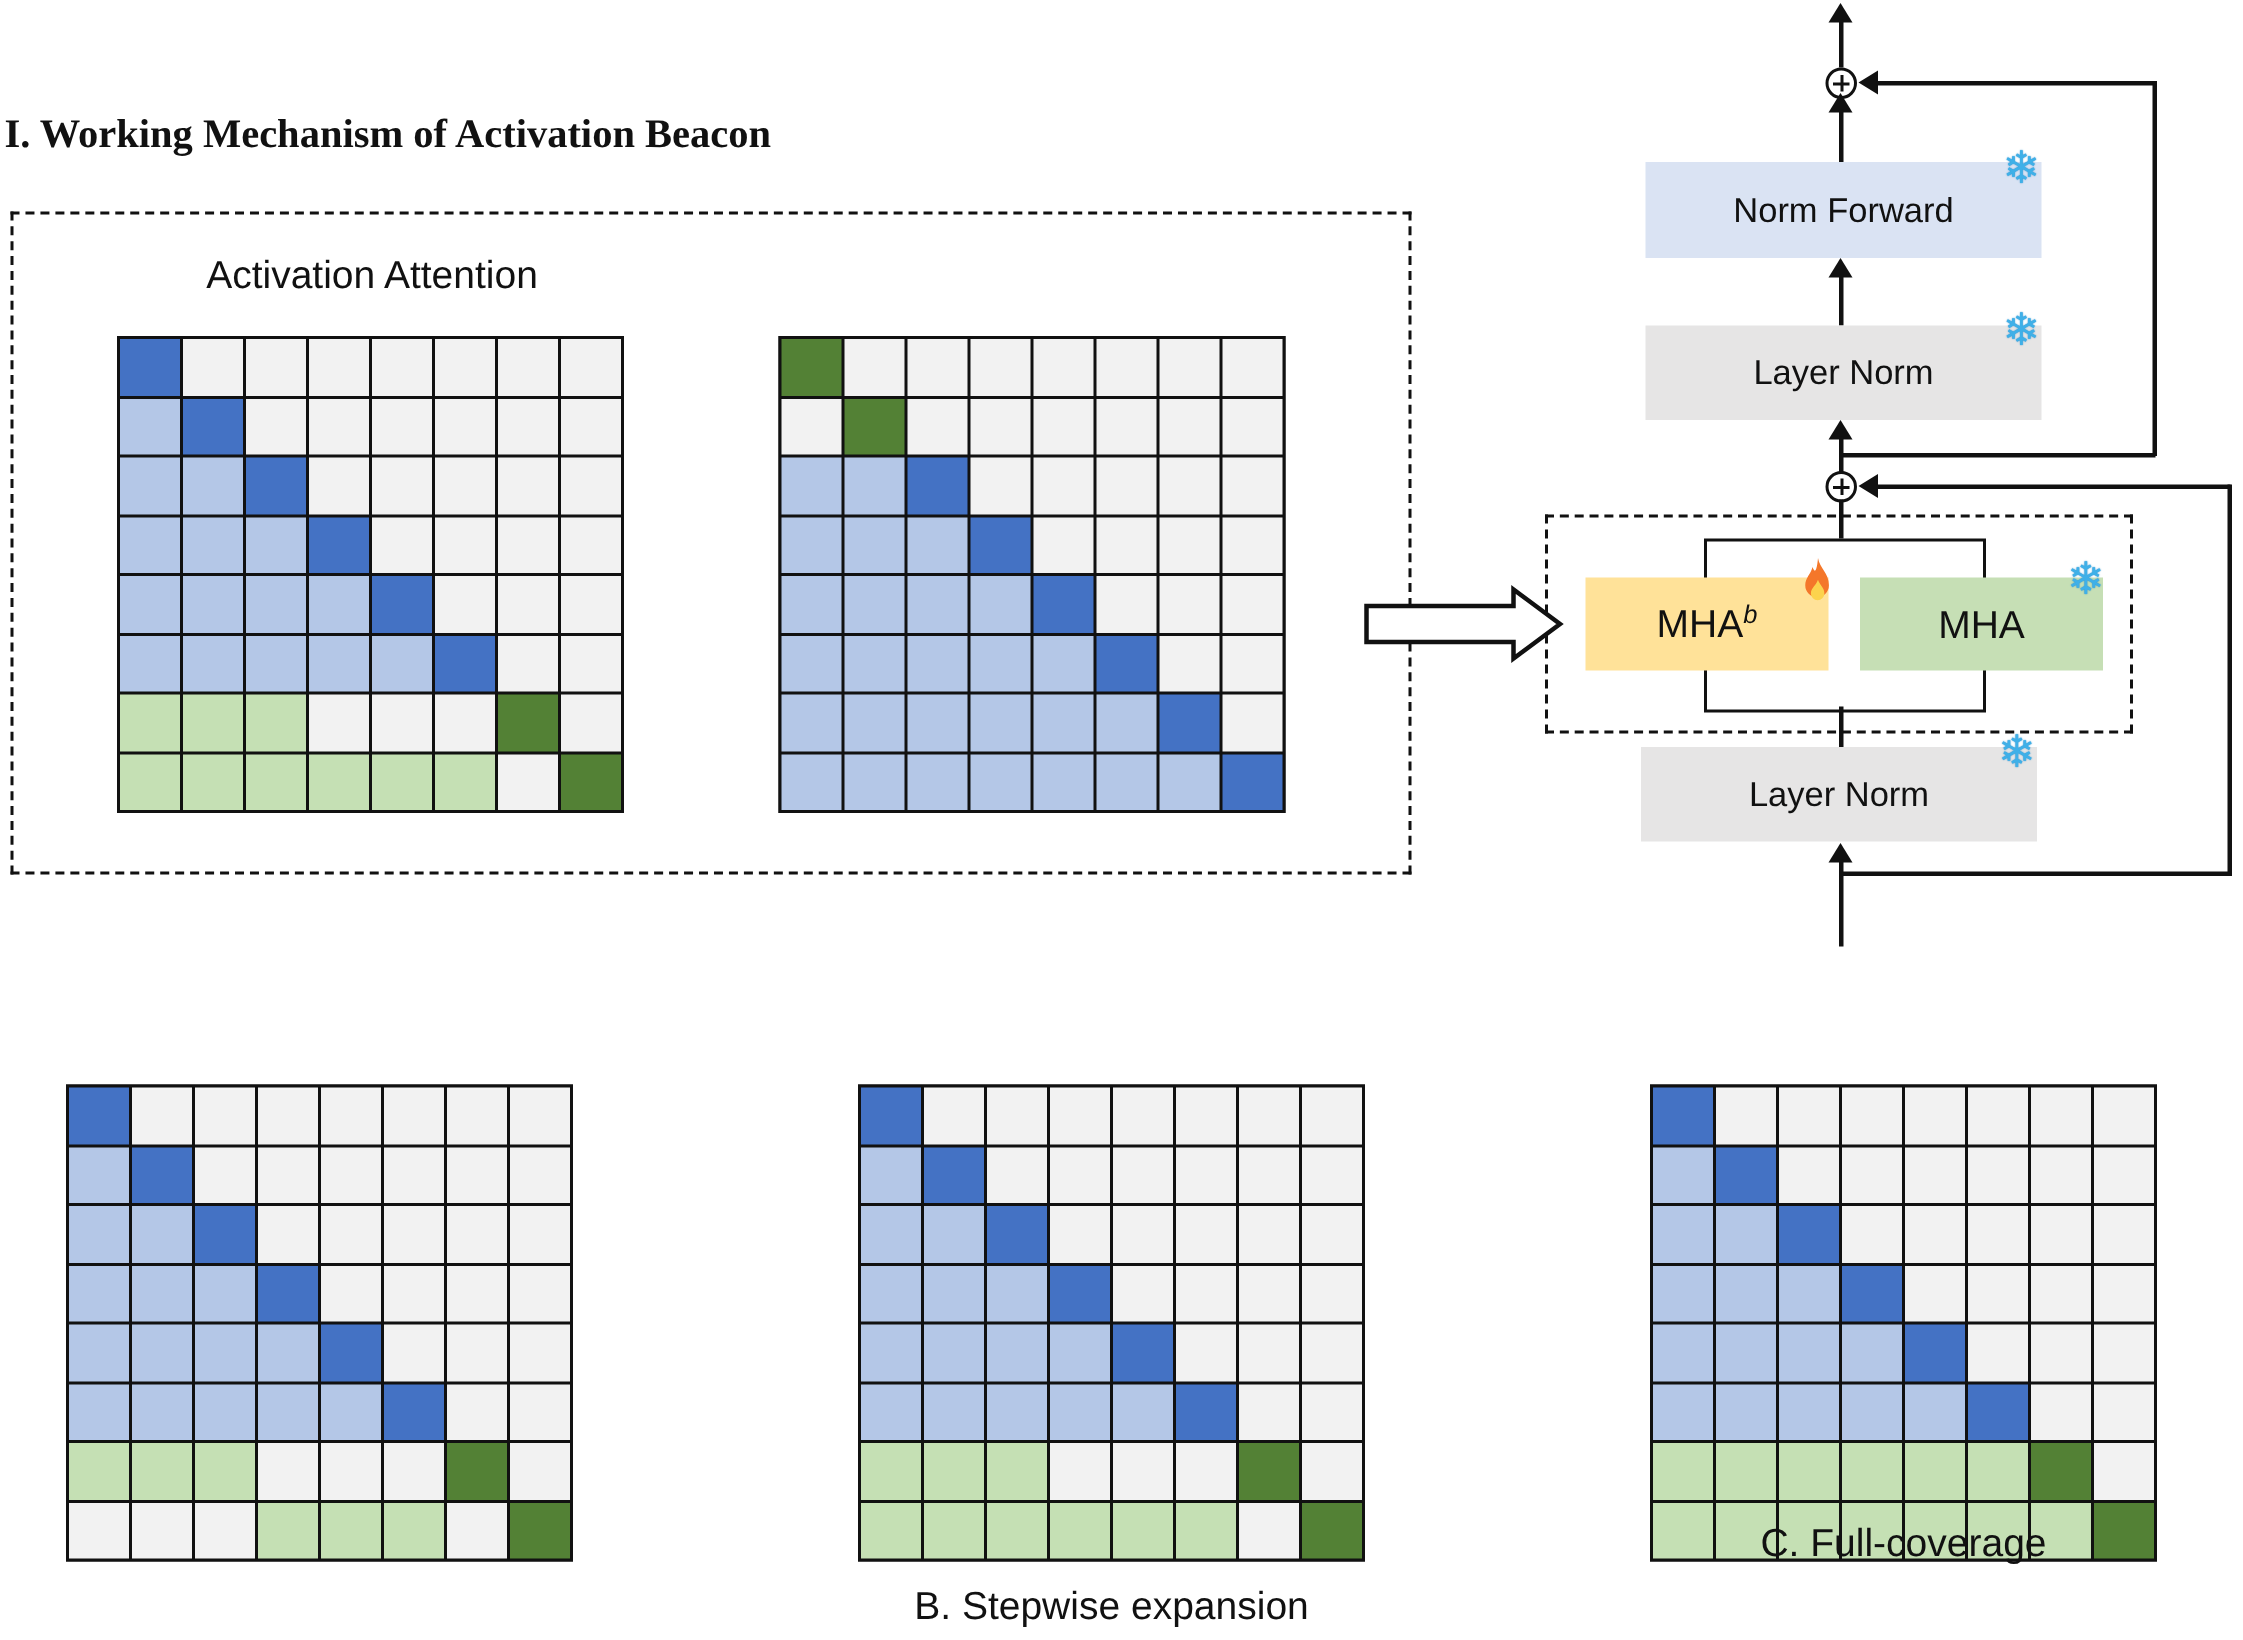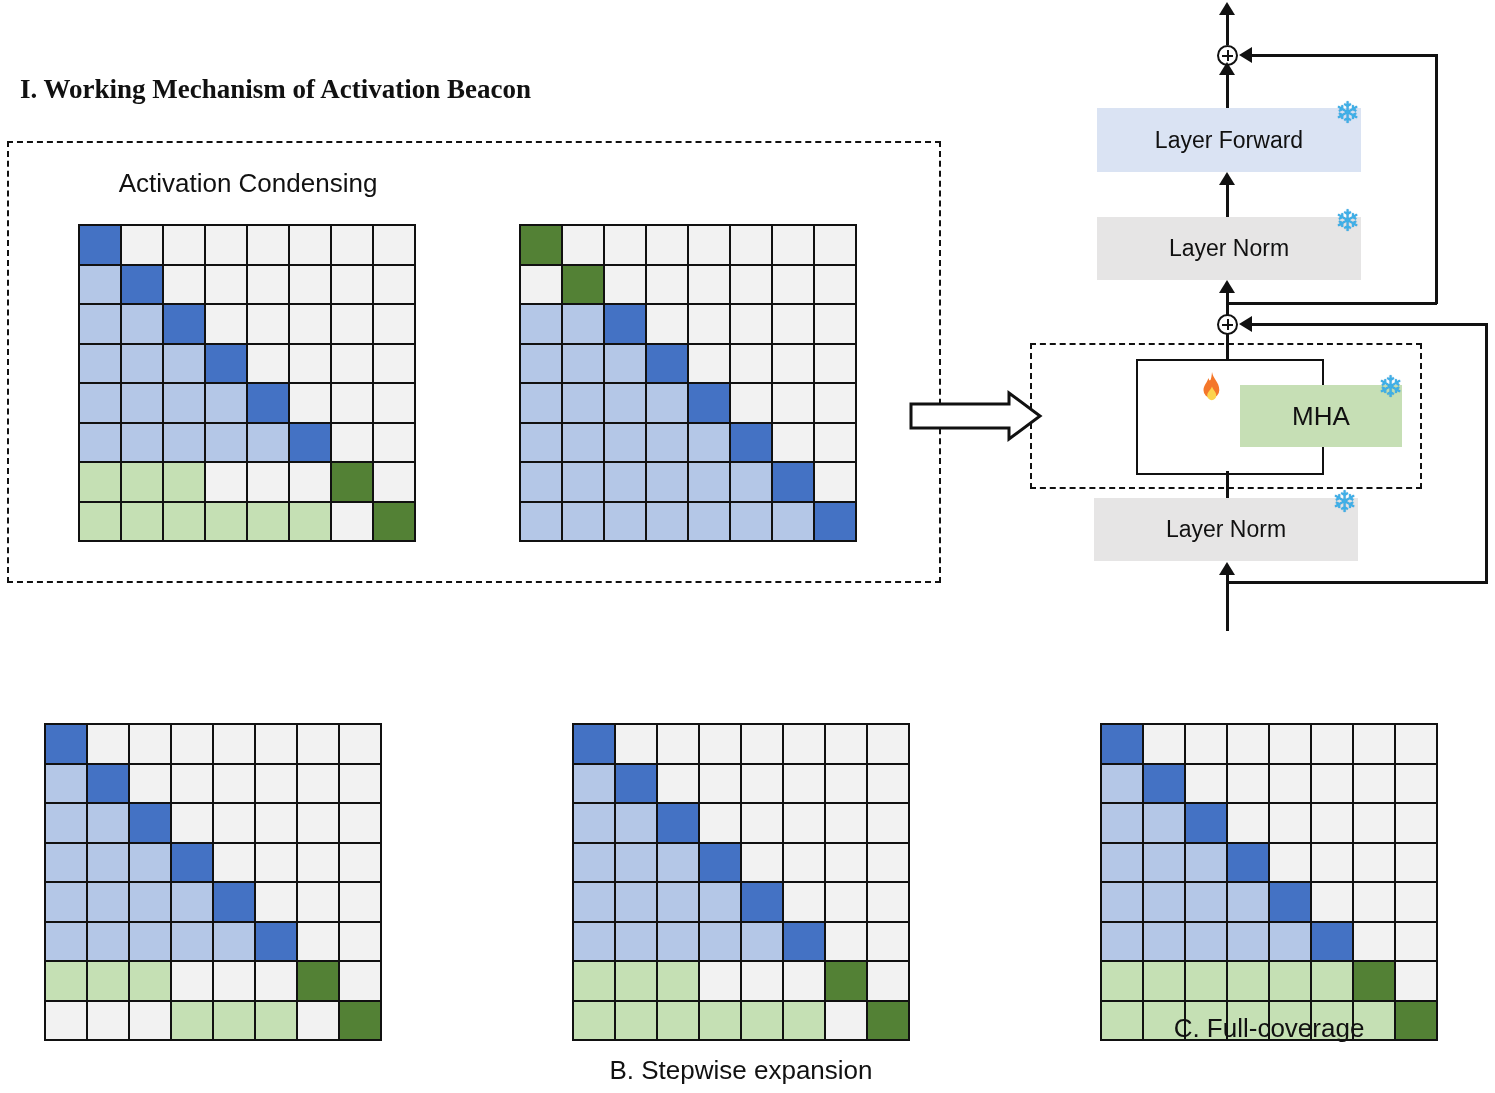--- a/index.html
+++ b/index.html
@@ -23,25 +23,25 @@
   .mha-text{font-size:26px;}
   .sup-i{font-style:italic;font-size:17px;vertical-align:super;}
   .snow{font-size:30px;line-height:30px;color:#3fb0e8;text-shadow:0 0 1px #1d86c8;}
   .bracket{border:2.5px solid #111;background:transparent;}
 </style>
 </head>
 <body>
 
 <div id="canvas">
 
-  <div class="abs serif-title" style="left:20px;top:74px;">I. Working Mechanism of Activation Beacon</div>
+  <div class="abs serif-title" style="left:3px;top:74px;">I. Working Mechanism of Activation Beacon</div>
 
   <div class="abs dashed-box" style="left:7px;top:141px;width:930px;height:438px;"></div>
 
-  <div class="abs grid-label" style="left:79px;top:168px;width:338px;">Activation Condensing</div>
+  <div class="abs grid-label" style="left:79px;top:168px;width:338px;">Activation Attention</div>
   <div class="abs grid" style="left:78px;top:224px;">
       <div class="cell" style="background: rgb(68, 114, 196);"></div>
       <div class="cell" style="background: rgb(242, 242, 242);"></div>
       <div class="cell" style="background: rgb(242, 242, 242);"></div>
       <div class="cell" style="background: rgb(242, 242, 242);"></div>
       <div class="cell" style="background: rgb(242, 242, 242);"></div>
       <div class="cell" style="background: rgb(242, 242, 242);"></div>
       <div class="cell" style="background: rgb(242, 242, 242);"></div>
       <div class="cell" style="background: rgb(242, 242, 242);"></div>
       <div class="cell" style="background: rgb(180, 199, 231);"></div>
@@ -377,21 +377,21 @@
 
   <div class="abs oplus" style="left:1217px;top:45px;"></div>
   <div class="abs ah-left" style="left:1239px;top:47px;"></div>
   <div class="abs hline" style="left:1251px;top:54px;width:186px;"></div>
   <div class="abs vline" style="left:1435px;top:54px;height:250px;"></div>
   <div class="abs hline" style="left:1228px;top:302px;width:209px;"></div>
 
   <div class="abs ah-up" style="left:1219px;top:62px;"></div>
   <div class="abs vline" style="left:1226px;top:73px;height:35px;"></div>
   <div class="abs block" style="left:1097px;top:108px;width:264px;height:64px;background:#dae3f3;">
-    <span>Layer Forward</span>
+    <span>Norm Forward</span>
   </div>
   <div class="abs snow" style="left:1335px;top:98px;">❄</div>
 
   <div class="abs ah-up" style="left:1219px;top:172px;"></div>
   <div class="abs vline" style="left:1226px;top:183px;height:34px;"></div>
   <div class="abs block" style="left:1097px;top:217px;width:264px;height:63px;background:#e6e5e5;">
     <span>Layer Norm</span>
   </div>
   <div class="abs snow" style="left:1335px;top:206px;">❄</div>
 
@@ -400,20 +400,23 @@
 
   <div class="abs oplus" style="left:1217px;top:314px;"></div>
   <div class="abs ah-left" style="left:1239px;top:316px;"></div>
   <div class="abs hline" style="left:1251px;top:323px;width:236px;"></div>
   <div class="abs vline" style="left:1485px;top:323px;height:261px;"></div>
 
   <div class="abs vline" style="left:1226px;top:333px;height:26px;"></div>
   <div class="abs dashed-box" style="left:1030px;top:343px;width:388px;height:142px;"></div>
   <div class="abs bracket" style="left:1136px;top:359px;width:184px;height:112px;"></div>
 
+  <div class="abs block" style="left:1057px;top:385px;width:162px;height:62px;background:#ffe299;">
+    <span class="mha-text"><span>MHA</span><sup class="sup-i">b</sup></span>
+  </div>
   <svg class="abs" style="left:1197px;top:372px;" width="30" height="34" viewBox="0 0 24 28">
     <path d="M12 0 C13 6 18 8 18 15 A6.5 6.5 0 0 1 5 15 C5 11 8 9 9 5 C10 8 11.2 8.5 12 0 Z" fill="#f4772a"></path>
     <path d="M12 12 C13 15 15.5 16.2 15.5 19.5 A3.7 3.7 0 0 1 8.1 19.5 C8.1 16.6 10.6 15.6 12 12 Z" fill="#fcd34d"></path>
   </svg>
 
   <div class="abs block" style="left:1240px;top:385px;width:162px;height:62px;background:#c6dfb5;">
     <span class="mha-text">MHA</span>
   </div>
   <div class="abs snow" style="left:1378px;top:372px;">❄</div>
 

